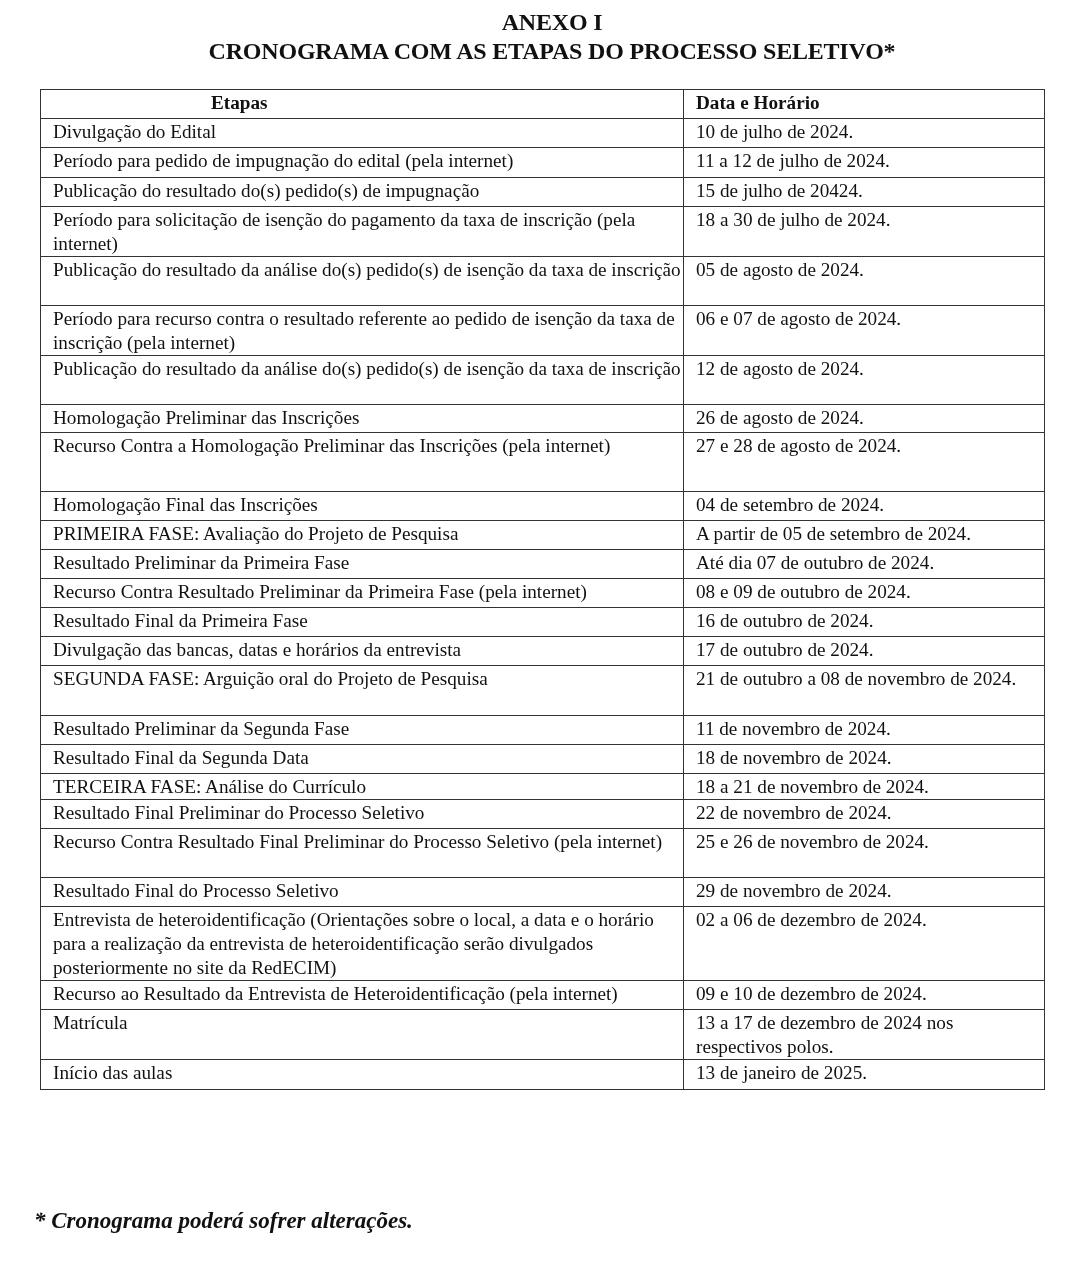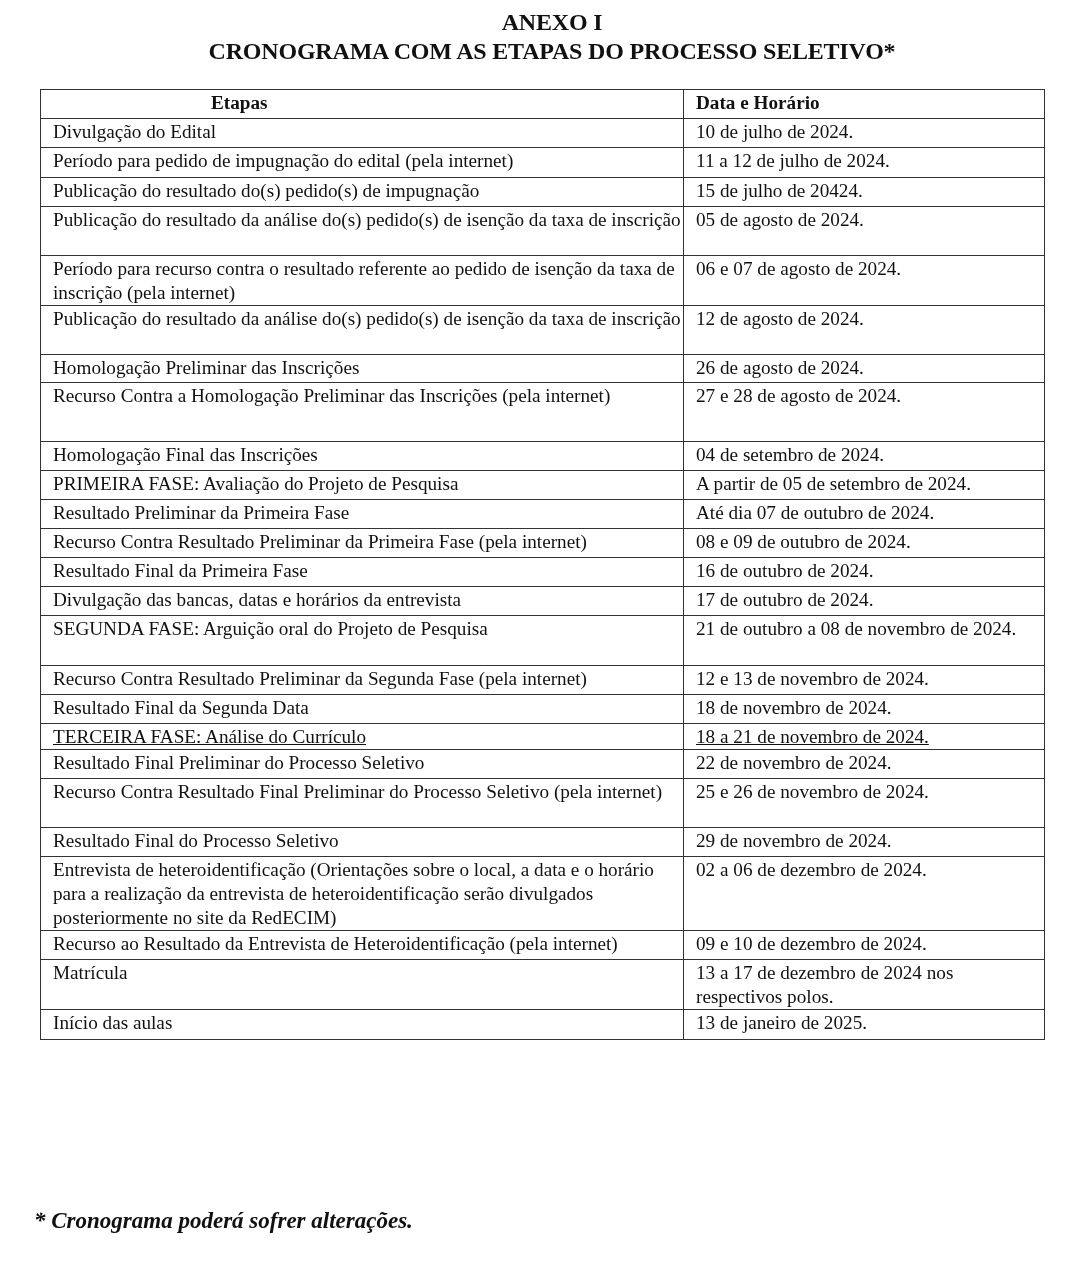--- a/index.html
+++ b/index.html
@@ -55,20 +55,24 @@
       </tr>
       <tr style="height: 30px;">
         <td>Período para pedido de impugnação do edital (pela internet)</td>
         <td>11 a 12 de julho de 2024.</td>
       </tr>
       <tr style="height: 29px;">
         <td>Publicação do resultado do(s) pedido(s) de impugnação</td>
         <td>15 de julho de 20424.</td>
       </tr>
       <tr style="height: 49px;">
+        <td>Período para solicitação de isenção do pagamento da taxa de inscrição (pela internet)</td>
+        <td>18 a 30 de julho de 2024.</td>
+      </tr>
+      <tr style="height: 49px;">
         <td>Publicação do resultado da análise do(s) pedido(s) de isenção da taxa de inscrição</td>
         <td>05 de agosto de 2024.</td>
       </tr>
       <tr style="height: 49px;">
         <td>Período para recurso contra o resultado referente ao pedido de isenção da taxa de inscrição (pela internet)</td>
         <td>06 e 07 de agosto de 2024.</td>
       </tr>
       <tr style="height: 49px;">
         <td>Publicação do resultado da análise do(s) pedido(s) de isenção da taxa de inscrição</td>
         <td>12 de agosto de 2024.</td>
@@ -103,28 +107,28 @@
       </tr>
       <tr style="height: 29px;">
         <td>Divulgação das bancas, datas e horários da entrevista</td>
         <td>17  de outubro de 2024.</td>
       </tr>
       <tr style="height: 50px;">
         <td>SEGUNDA FASE: Arguição oral do Projeto de Pesquisa</td>
         <td>21 de outubro a 08 de novembro de 2024.</td>
       </tr>
       <tr style="height: 29px;">
-        <td>Recurso Contra Resultado Preliminar da Segunda Fase (pela internet)</td>
-        <td>12 e 13 de novembro de 2024.</td>
+        <td>Resultado Preliminar da Segunda Fase</td>
+        <td>11 de novembro de 2024.</td>
       </tr>
       <tr style="height: 29px;">
         <td>Resultado Final da Segunda Data</td>
         <td>18 de novembro de 2024.</td>
       </tr>
-      <tr style="height: 16px; text-decoration: underline;">
+      <tr style="height: 16px;">
         <td>TERCEIRA FASE: Análise do Currículo</td>
         <td>18 a 21 de novembro de 2024.</td>
       </tr>
       <tr style="height: 29px;">
         <td>Resultado Final Preliminar do Processo Seletivo</td>
         <td>22 de novembro de 2024.</td>
       </tr>
       <tr style="height: 49px;">
         <td>Recurso Contra Resultado Final Preliminar do Processo Seletivo (pela internet)</td>
         <td>25 e 26 de novembro de 2024.</td>

